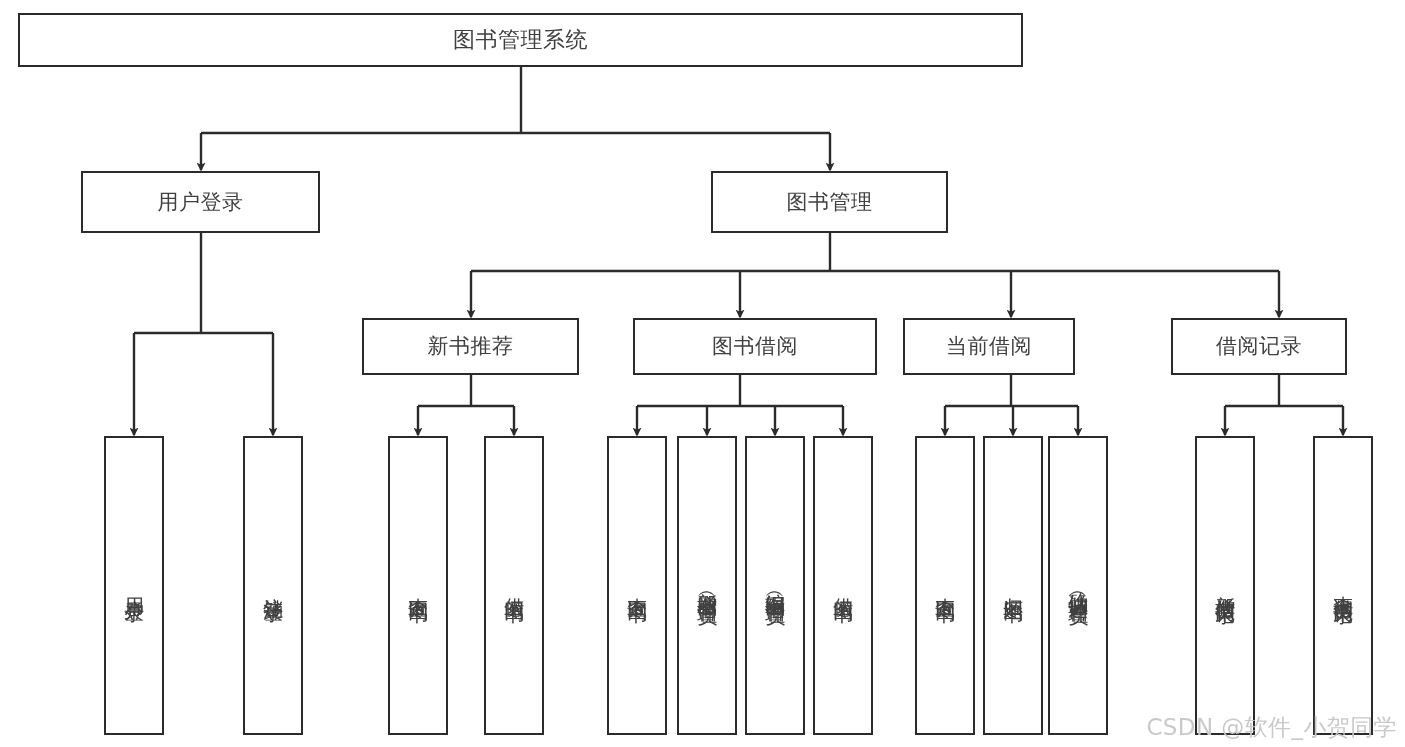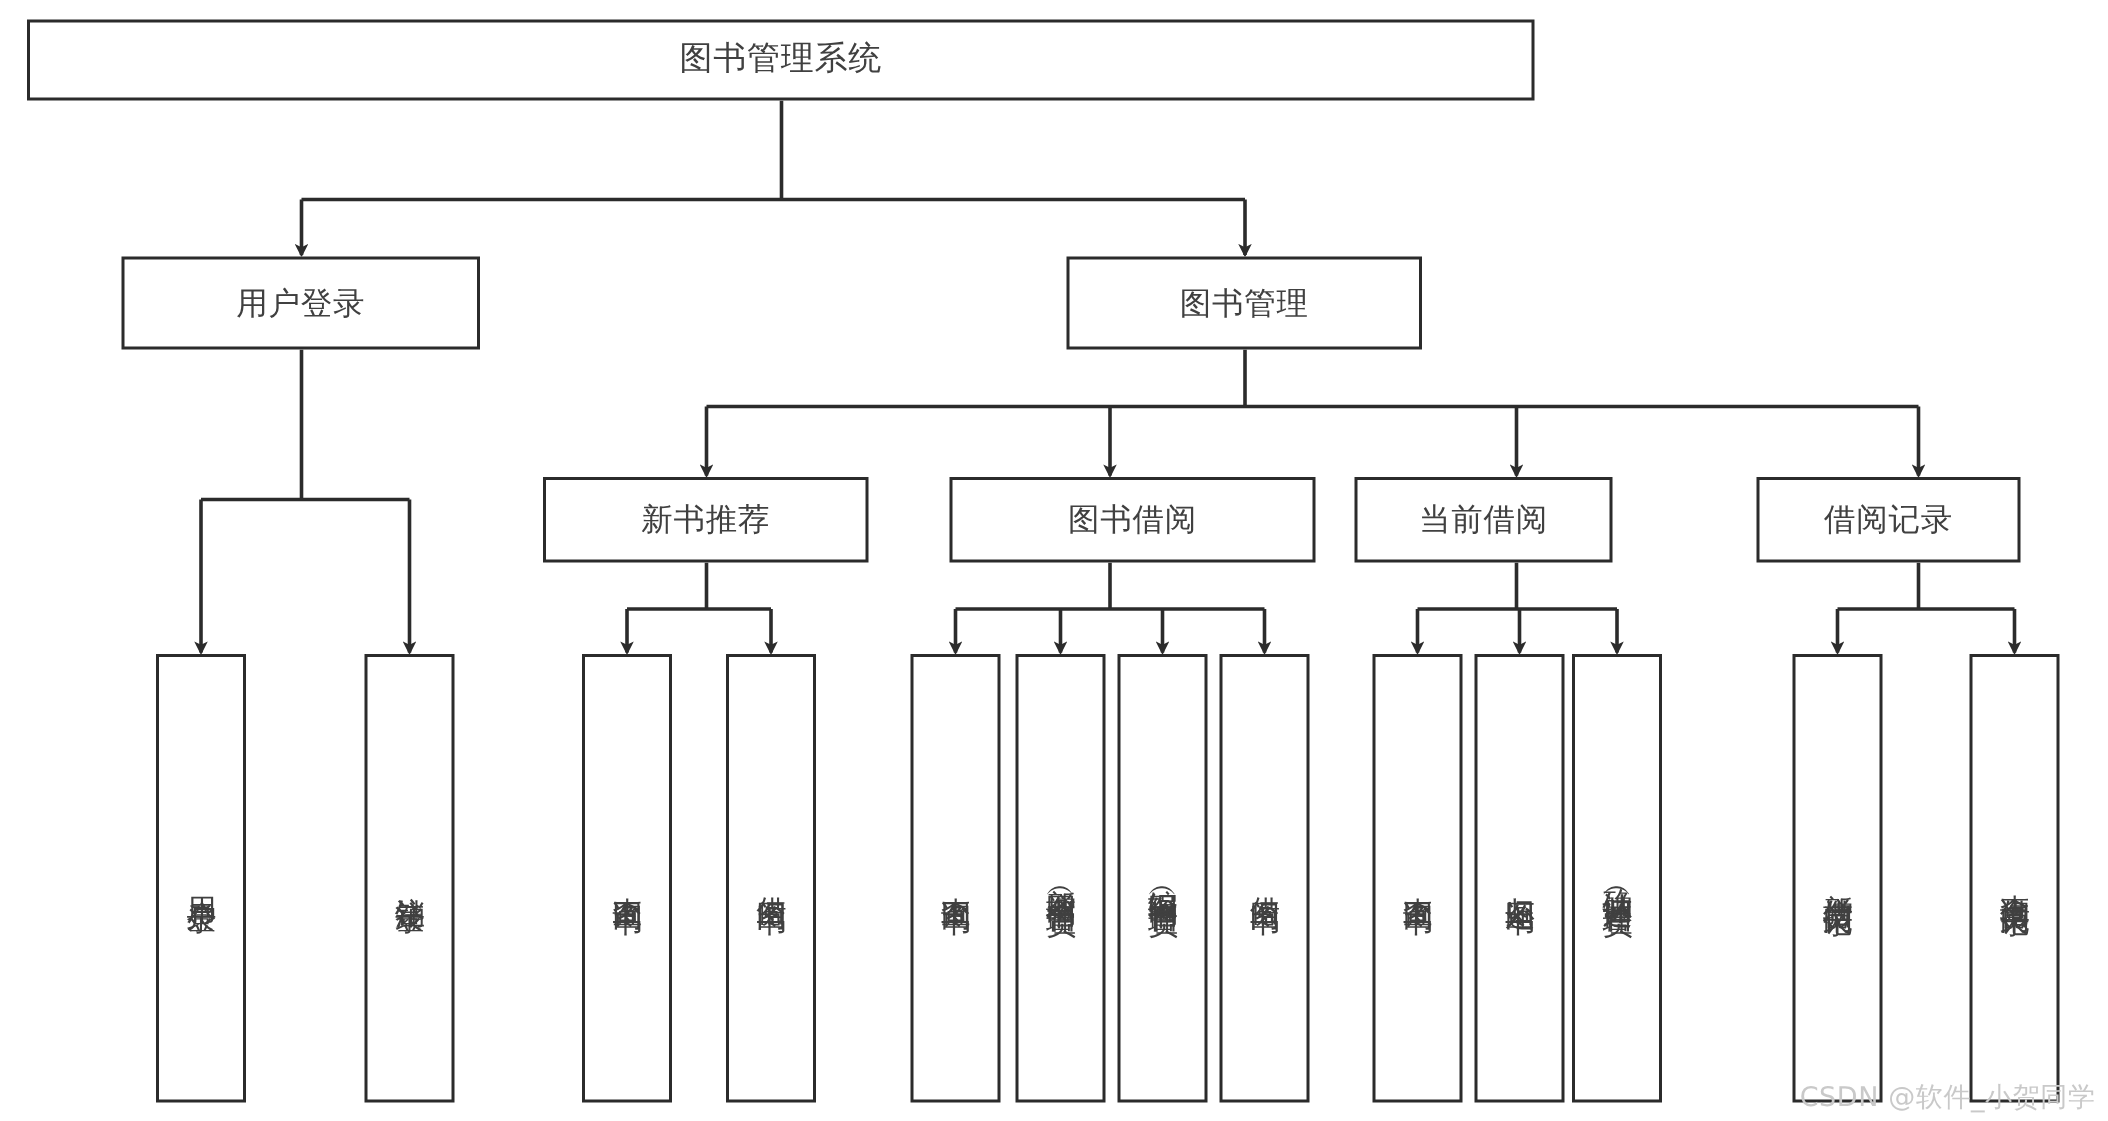--- a/index.html
+++ b/index.html
@@ -51,21 +51,21 @@
     font-size: 20px;
     max-height: 100%;
     white-space: normal;
   }
   .node-box.root .node-label { font-size: 22px; }
   #watermark {
     position: absolute;
     right: 8px;
     bottom: 4px;
     color: #c9c9c9;
-    font-size: 18px;
+    font-size: 23px;
     letter-spacing: 0.4px;
     white-space: nowrap;
     pointer-events: none;
   }
 </style>
 </head>
 <body>
 
 <div id="diagram-root">
   <svg id="edges-layer" viewBox="0 0 1405 747" width="1405" height="747" xmlns="http://www.w3.org/2000/svg">

